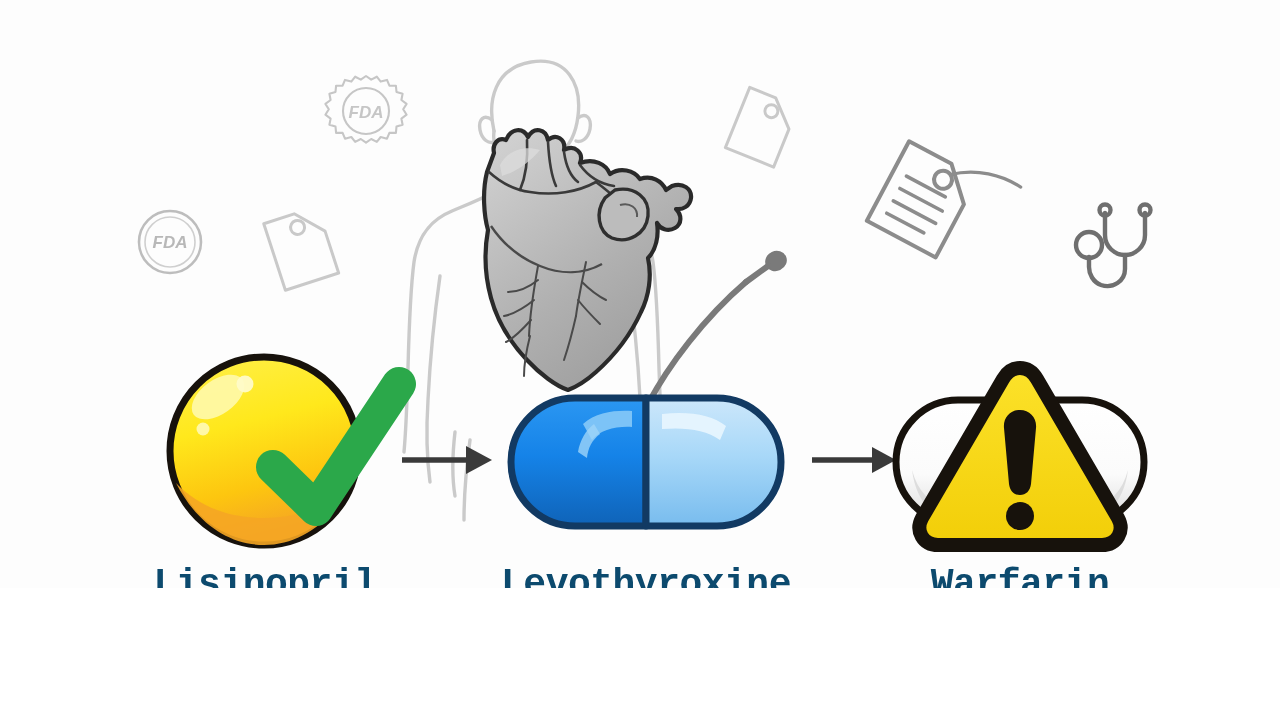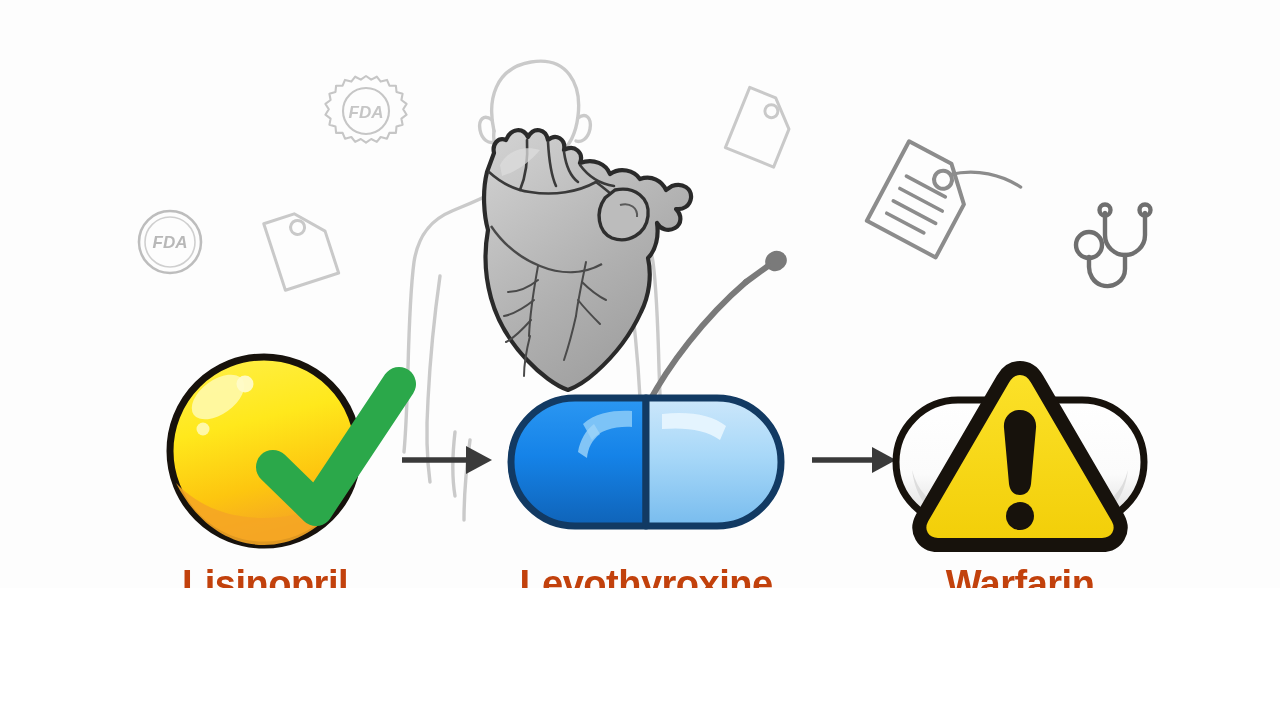--- a/index.html
+++ b/index.html
@@ -20,25 +20,25 @@
   }
   #stage svg.layer {
     position: absolute;
     left: 0;
     top: 0;
     width: 1280px;
     height: 720px;
   }
   .label {
     position: absolute;
-    font-family: Liberation Sans, sans-serif;
+    font-family: Liberation Mono, monospace;
     font-weight: bold;
     font-size: 38px;
     letter-spacing: -0.5px;
-    color: #c2410c;
+    color: #0c4a6e;
     white-space: nowrap;
     text-align: right;
     transform: translateX(-50%);
   }
   .watermark-text {
     font-family: "Liberation Sans", sans-serif;
     font-weight: bold;
   }
 </style>
 </head>

